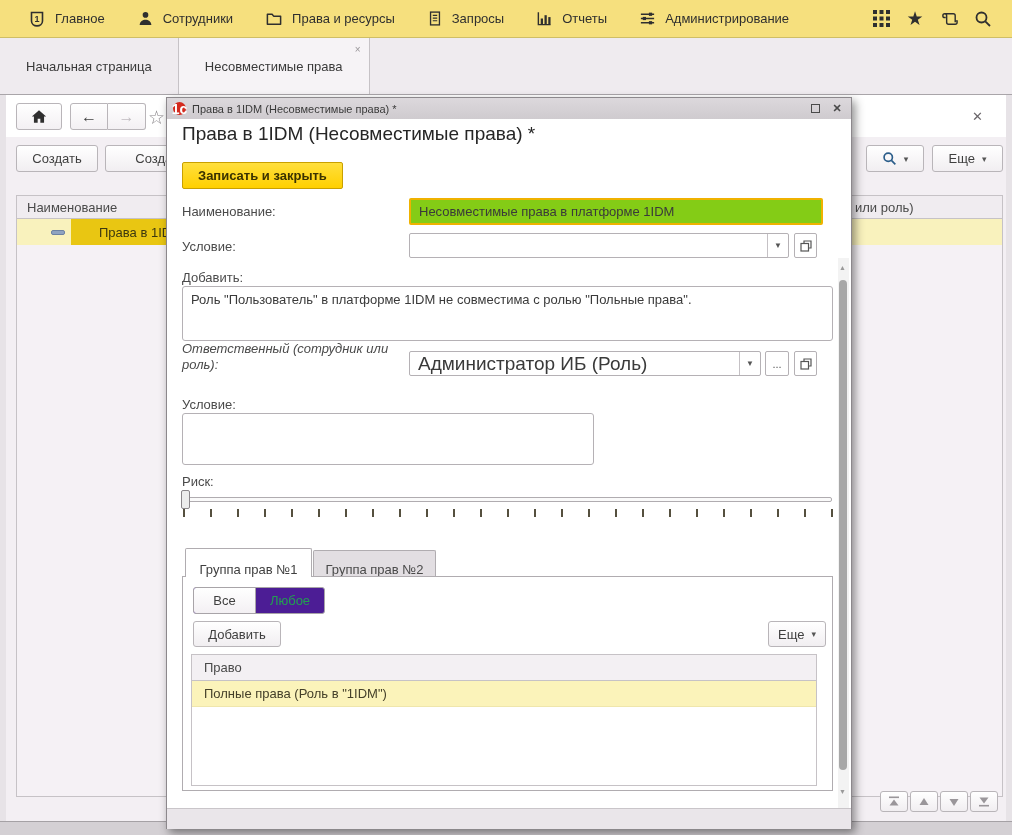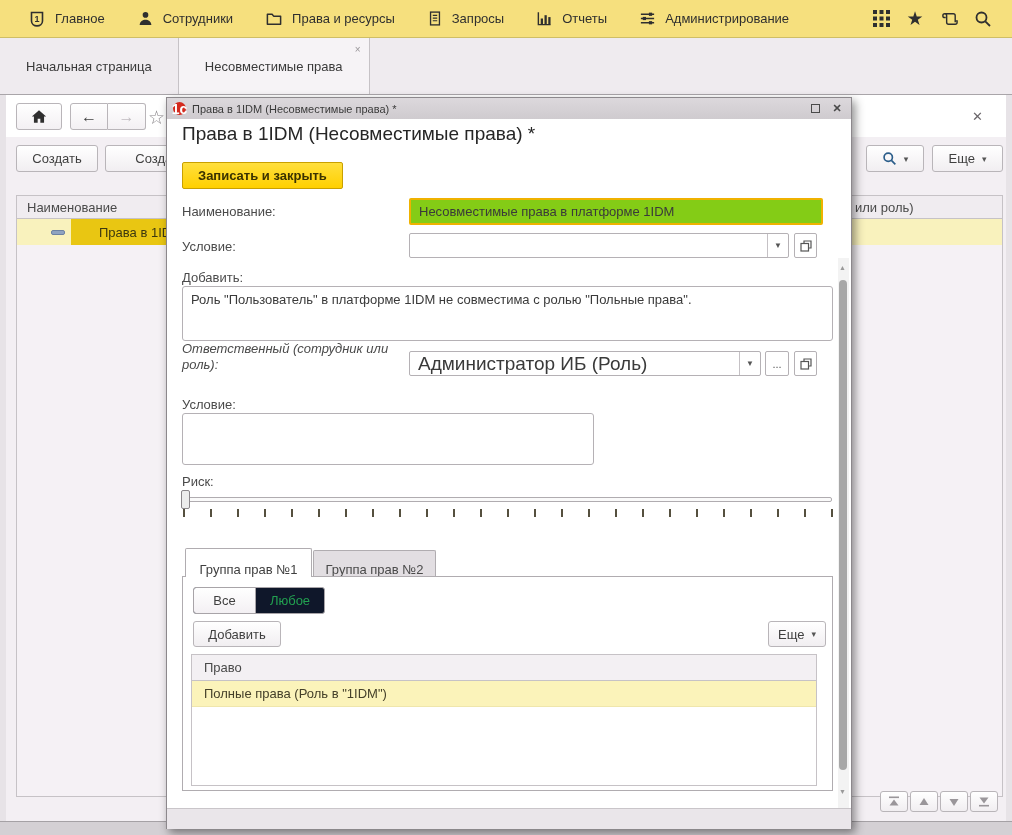--- a/index.html
+++ b/index.html
@@ -96,21 +96,21 @@
 
   .gtab { position:absolute; display:flex; align-items:flex-end; justify-content:center; cursor:pointer; }
   .gtab1 { left:18px; top:450px; width:127px; height:29px; background:#fff;
     border:1px solid #b0acb0; border-bottom:none; border-radius:2px 2px 0 0; z-index:2; }
   .gtab2 { left:146px; top:452px; width:123px; height:27px; background:#e2dee2;
     border:1px solid #b0acb0; border-bottom:none; border-radius:2px 2px 0 0; color:#4a4a4a; }
   .gpanel { position:absolute; left:15px; top:478px; width:651px; height:215px;
     border:1px solid #b0acb0; background:#fff; }
 
   .seg { position:absolute; left:10px; top:10px; display:flex; border:1px solid #a8a4a8;
-    border-radius:3px; overflow:hidden; background:#0f172a; }
+    border-radius:3px; overflow:hidden; background:#4c1d95; }
   .seg-opt { width:62px; height:25px; display:flex; align-items:center; justify-content:center; cursor:pointer; }
   .seg-opt.first { border-right:1px solid #a8a4a8; background:linear-gradient(#ffffff,#f3f0f3); }
   .seg-opt.sel { color:#22a050; }
 
   .panel-btn { position:absolute; height:26px; }
   .rights-table { position:absolute; left:8px; top:77px; width:626px; border:1px solid #c6c2c6; }
   .rights-head { height:26px; background:#f3f0f3; border-bottom:1px solid #c6c2c6;
     display:flex; align-items:center; padding-left:12px; color:#4a4a4a; }
   .rights-row { height:26px; background:#fbf3ba; display:flex; align-items:center;
     padding-left:12px; color:#45402a; border-bottom:1px solid #efe6ac; }

